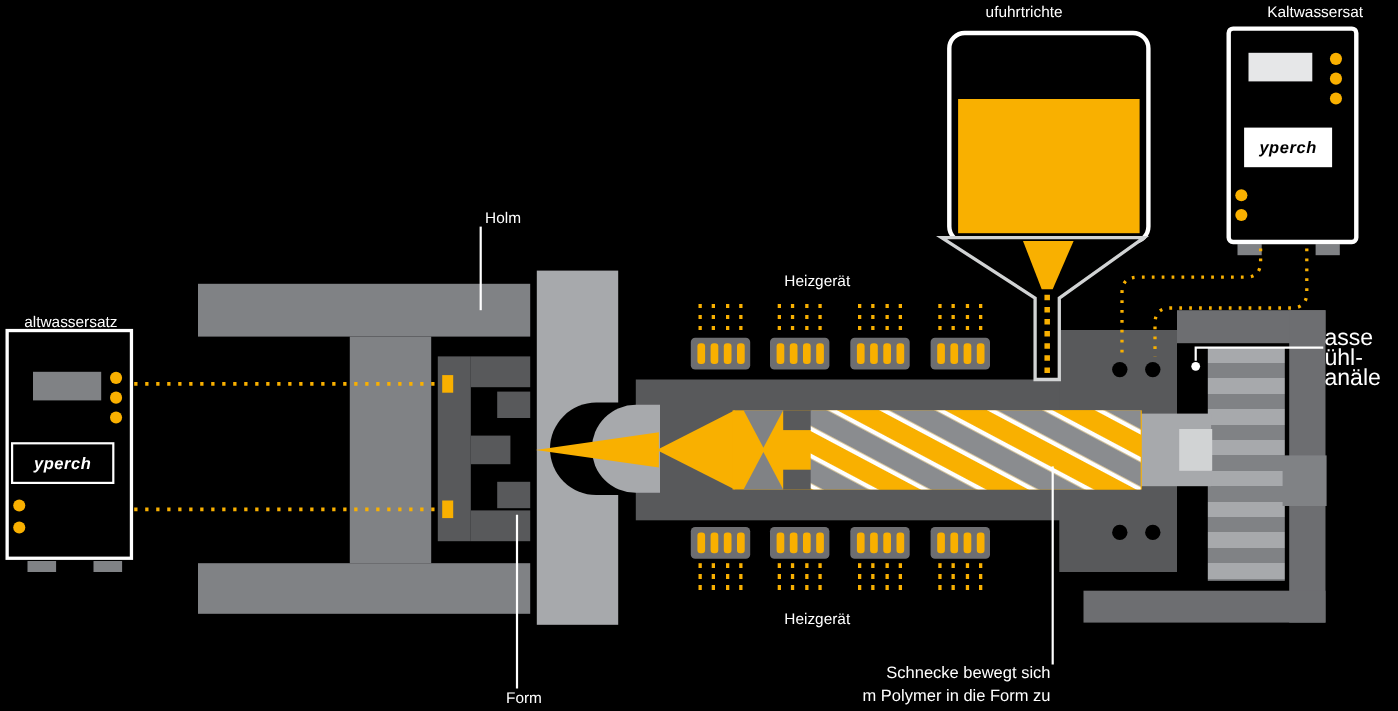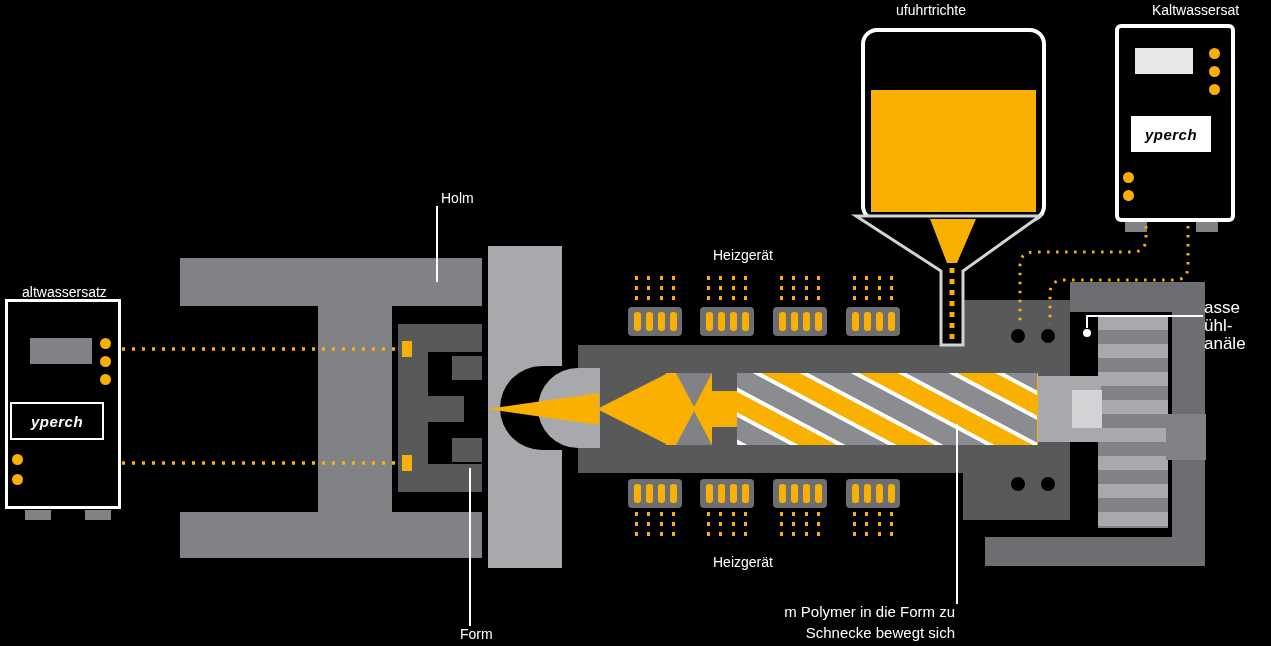--- a/index.html
+++ b/index.html
@@ -236,24 +236,24 @@
   </svg>
 
   <div class="lbl" style="left:896px;top:2px">ufuhrtrichte</div>
   <div class="lbl" style="left:1152px;top:2px">Kaltwassersat</div>
   <div class="lbl" style="left:22px;top:284px">altwassersatz</div>
   <div class="lbl" style="left:441px;top:190px">Holm</div>
   <div class="lbl" style="left:713px;top:247px">Heizgerät</div>
   <div class="lbl" style="left:713px;top:554px">Heizgerät</div>
   <div class="lbl" style="left:460px;top:626px">Form</div>
 
-  <div class="lbl" style="left:1204px;top:299px;font-size:17px;line-height:18px">
+  <div class="lbl" style="left:1204px;top:299px;font-size:21px;line-height:18px">
     <div>asse</div>
     <div>ühl-</div>
     <div>anäle</div>
   </div>
 
   <div class="lbl" style="left:745px;top:601px;width:210px;text-align:right;font-size:15px;line-height:21px">
+    <div>Schnecke bewegt sich</div>
     <div>m Polymer in die Form zu</div>
-    <div>Schnecke bewegt sich</div>
   </div>
 
 </div>
 
 </body></html>

